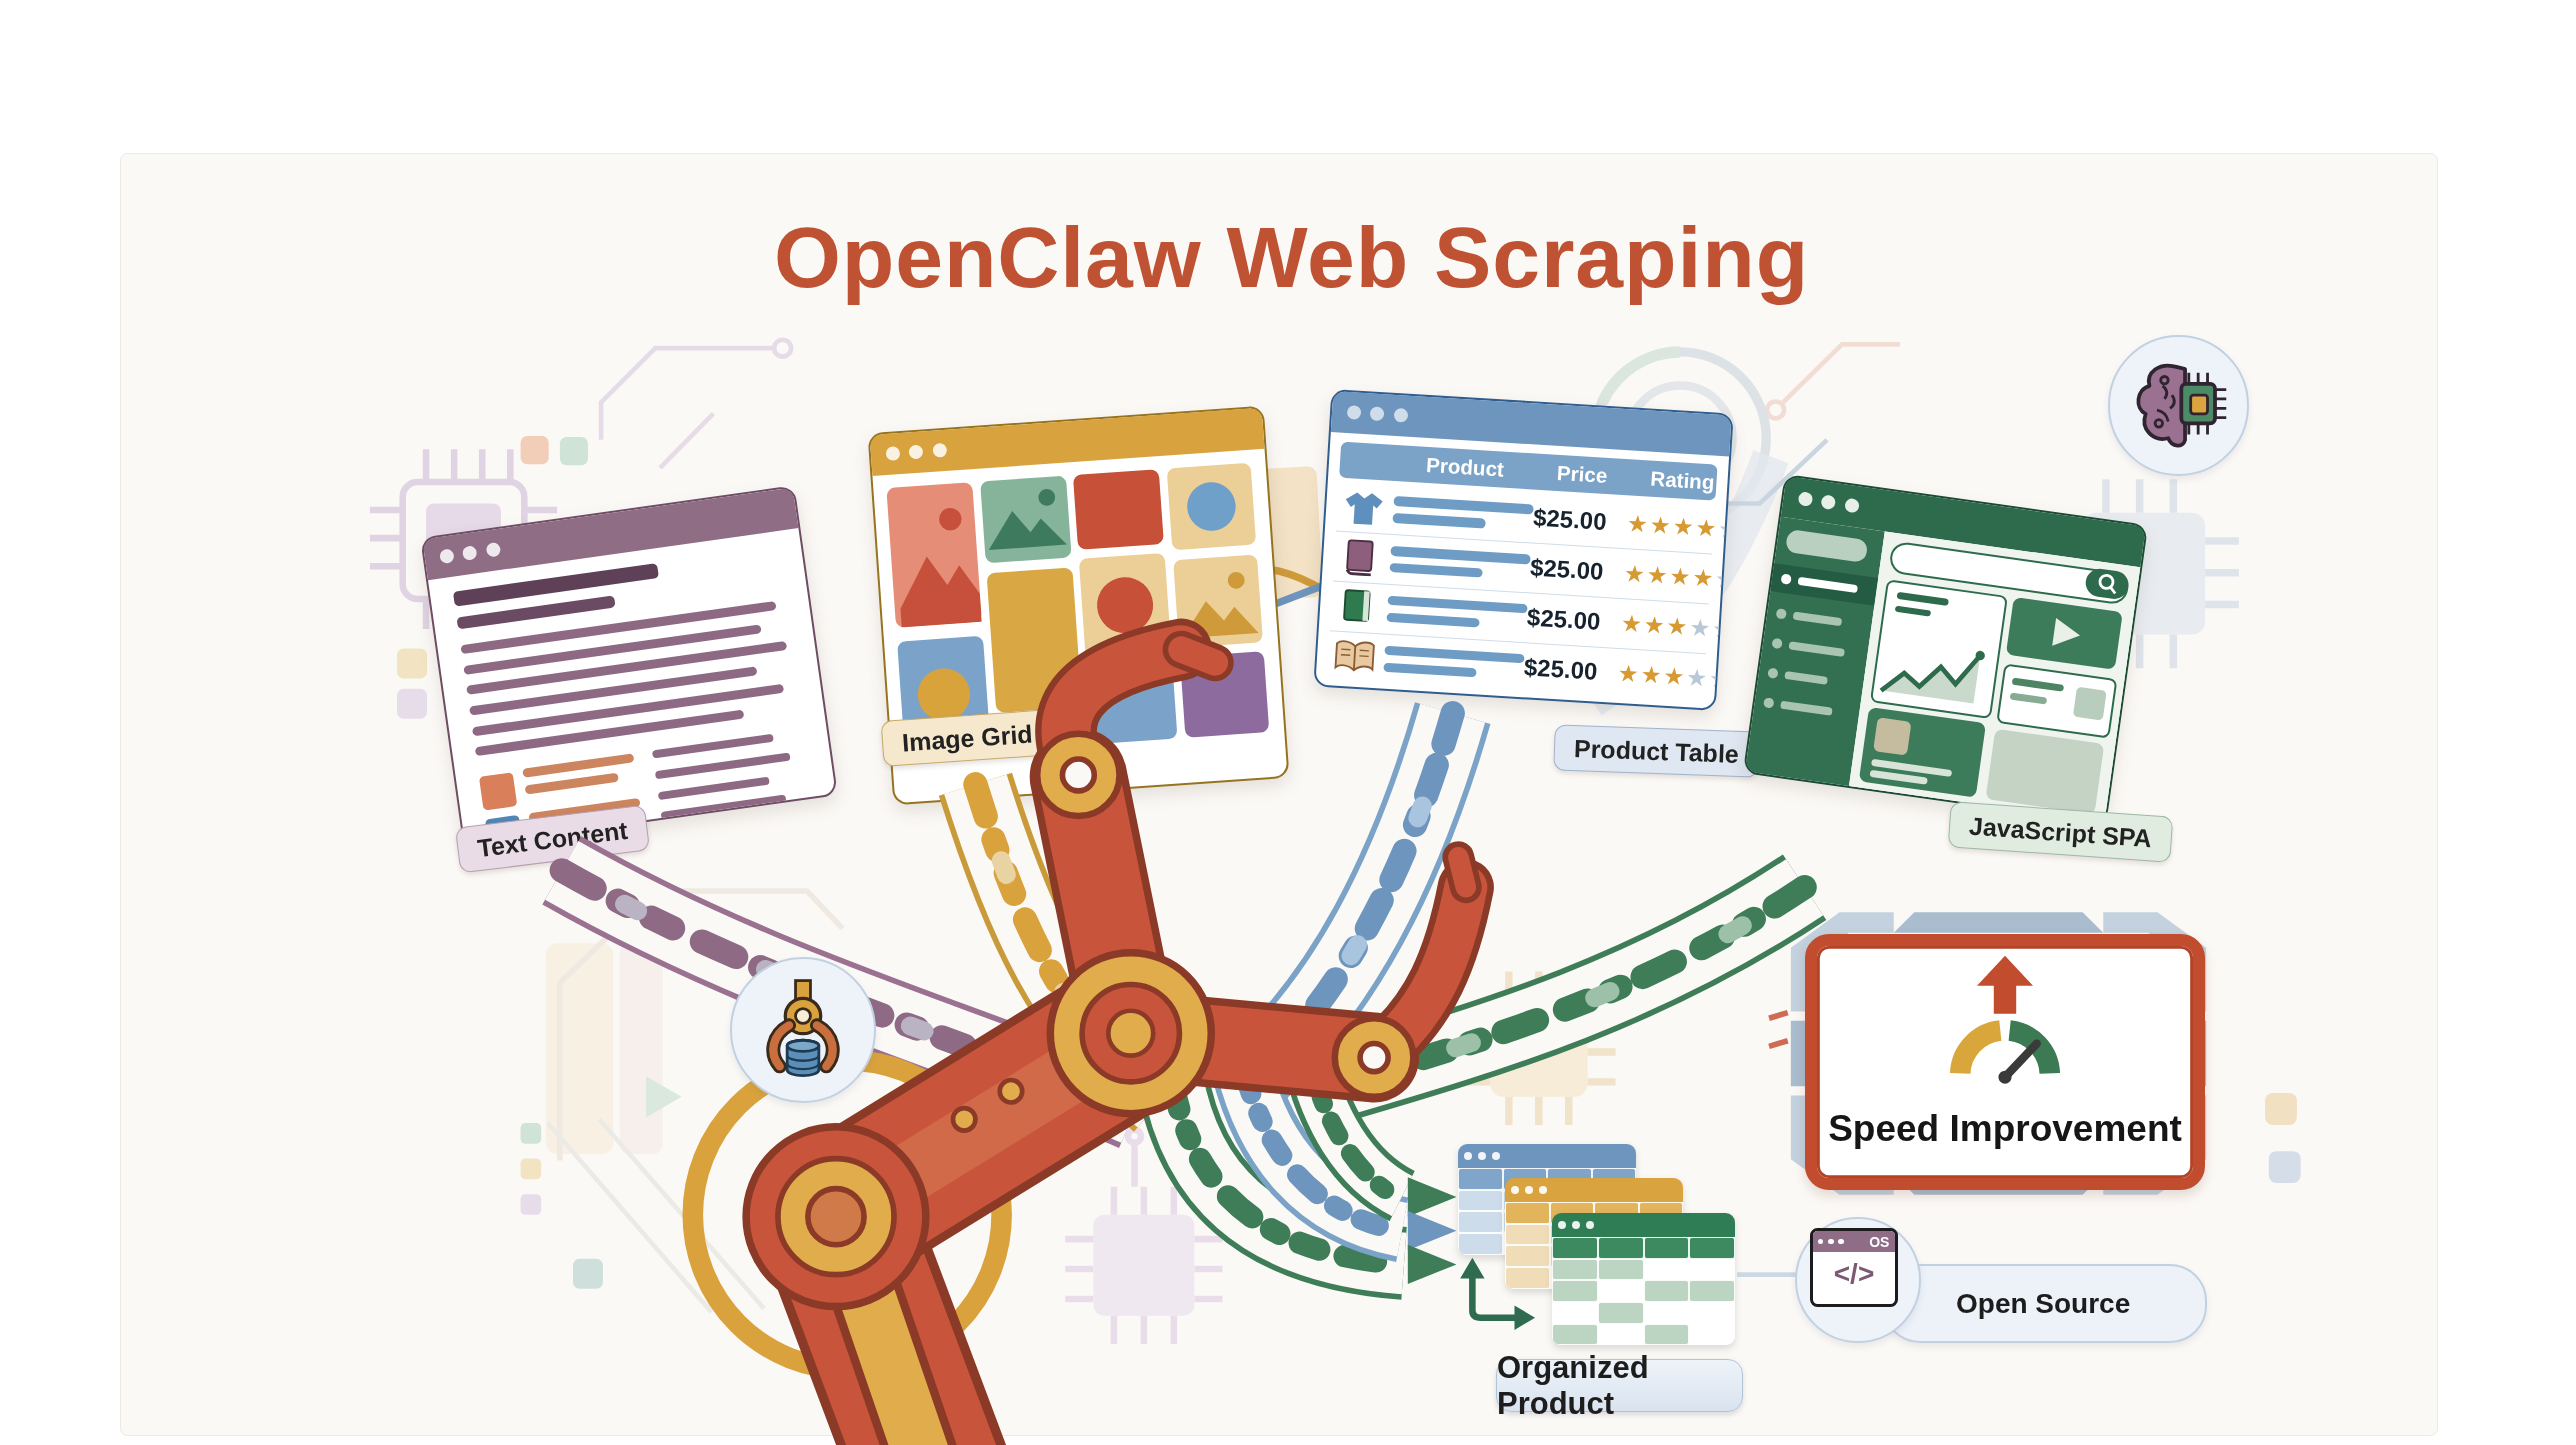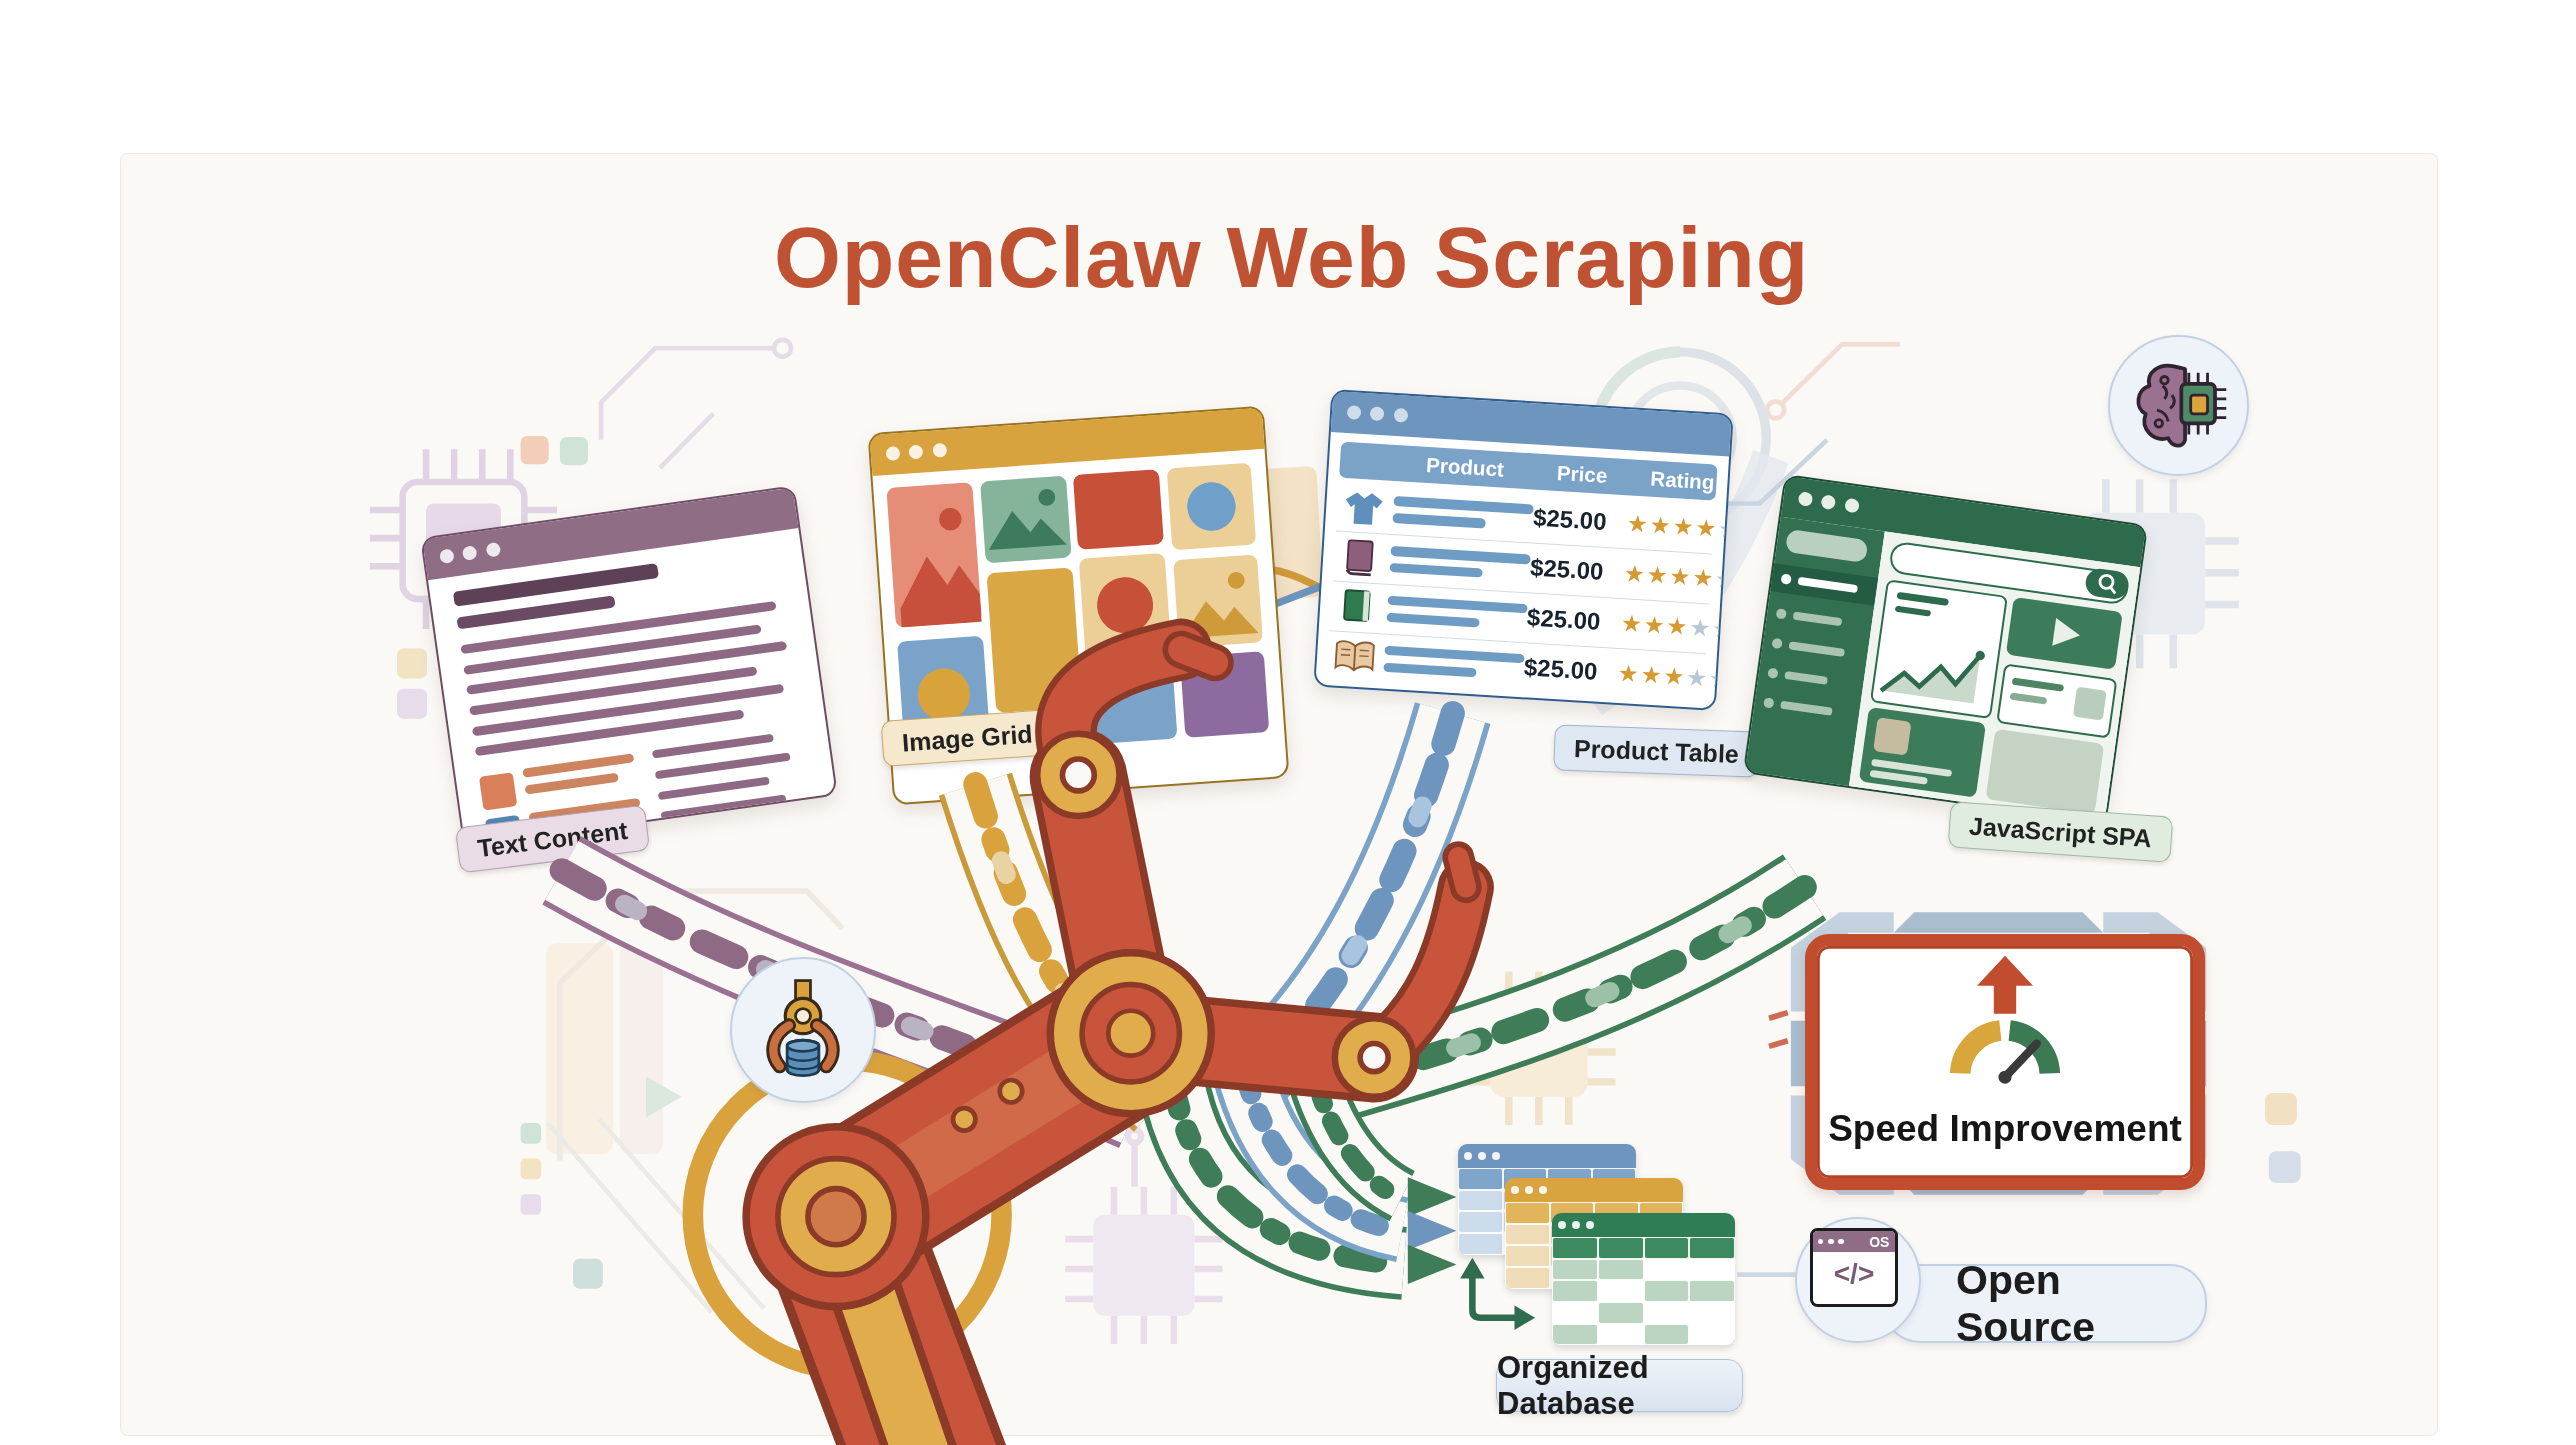--- a/index.html
+++ b/index.html
@@ -79,21 +79,21 @@
   .pill-circle{background:#eef3fa;border:2.8px solid #c2d1e1;border-radius:50%;display:flex;
                align-items:center;justify-content:center;box-shadow:0 3.7px 7.5px rgba(100,110,130,.12);}
   #ai-pill{left:1823px;top:367px;width:298px;height:79px;}
   #ai-pill span{margin-left:36px;font-size:39px;font-weight:bold;}
   #ai-circle{left:2108px;top:335px;width:137px;height:137px;}
   #dx-pill{left:373px;top:985px;width:386px;height:86px;}
   #dx-pill span{margin-left:36px;font-size:43px;font-weight:bold;}
   #dx-circle{left:730px;top:957px;width:142px;height:142px;}
   #os-circle{left:1795px;top:1217px;width:122px;height:122px;}
   #os-pill{left:1883px;top:1264px;width:320px;height:75px;border-radius:37px;}
-  #os-pill span{margin-left:71px;font-size:41px;font-weight:bold;}
+  #os-pill span{margin-left:71px;font-size:28px;font-weight:bold;}
   .os-icon{position:absolute;left:13px;top:9.4px;width:82px;height:73px;background:#fff;border:3.7px solid #1c1c1c;
            border-radius:7.5px;overflow:hidden;}
   .os-bar{height:20.6px;background:#8f6d87;display:flex;align-items:center;}
   .os-bar i{width:5.6px;height:5.6px;border-radius:50%;background:#fff;margin-left:4.7px;}
   .os-bar b{margin-left:auto;margin-right:5.6px;color:#fff;font-size:14px;font-style:normal;}
   .os-code{display:block;text-align:center;font-size:28px;font-weight:bold;color:#7d5a74;margin-top:5.6px;}
   
   #speed-panel{left:1805px;top:934px;width:376px;height:232px;background:#fff;border:12px solid #c14c2e;
                border-radius:24px;box-shadow:inset 0 0 0 2.8px #b24326, 0 5.6px 11.2px rgba(120,70,50,.18);
                display:flex;flex-wrap:wrap;justify-content:center;}
@@ -644,21 +644,21 @@
         <div class="db-cell" style="background: rgb(255, 255, 255);"></div>
         <div class="db-cell" style="background: rgb(188, 212, 194);"></div>
         <div class="db-cell" style="background: rgb(255, 255, 255);"></div>
         <div class="db-cell" style="background: rgb(255, 255, 255);"></div>
         <div class="db-cell" style="background: rgb(188, 212, 194);"></div>
         <div class="db-cell" style="background: rgb(255, 255, 255);"></div>
         <div class="db-cell" style="background: rgb(188, 212, 194);"></div>
         <div class="db-cell" style="background: rgb(255, 255, 255);"></div>
       </div>
     </div>
-  <div class="abs" id="db-label">Organized Database</div>
+  <div class="abs" id="db-label">Organized Product</div>
 
   <div class="abs pill" id="os-pill">
     <span>Open Source</span>
   </div>
   <div class="abs pill-circle" id="os-circle">
     <div class="os-icon">
       <div class="os-bar">
         <i></i>
           <i></i>
           <i></i>

